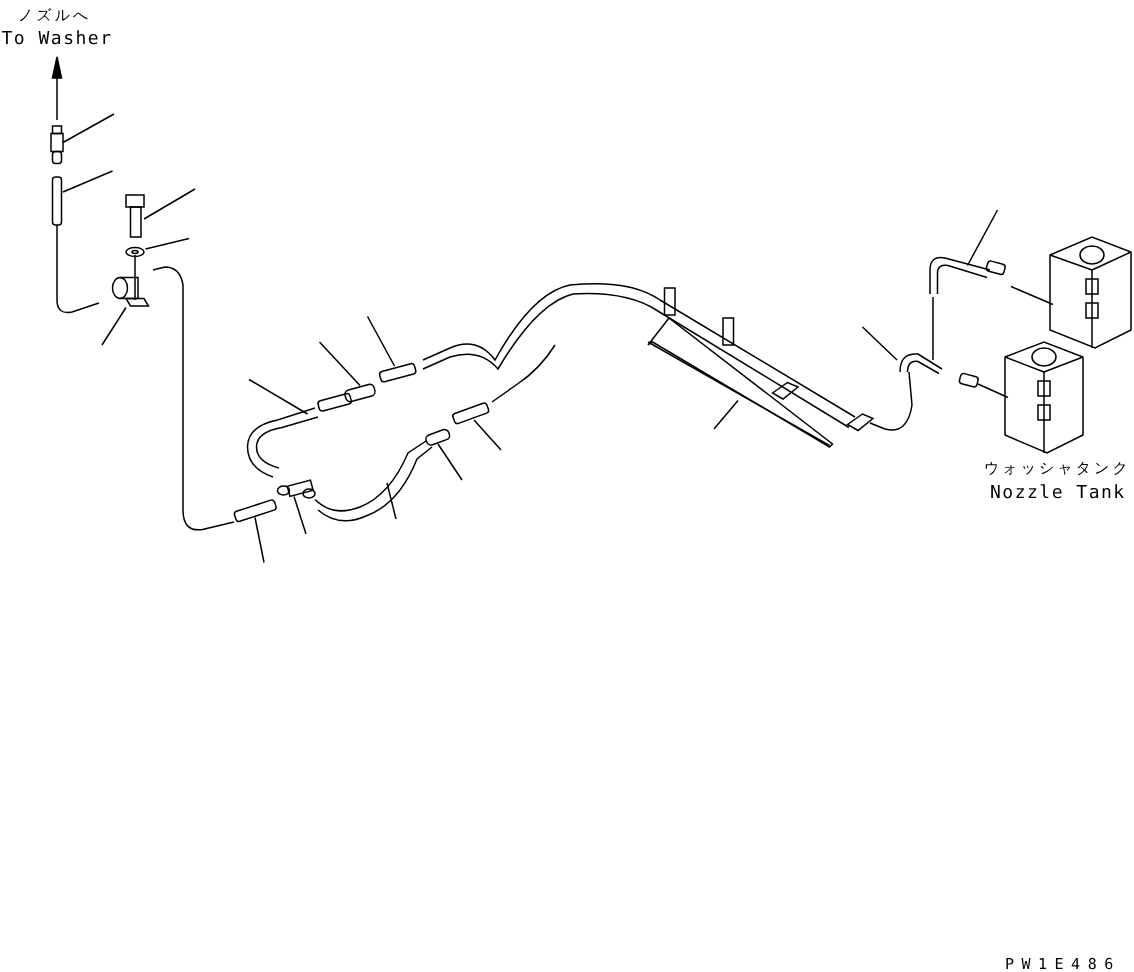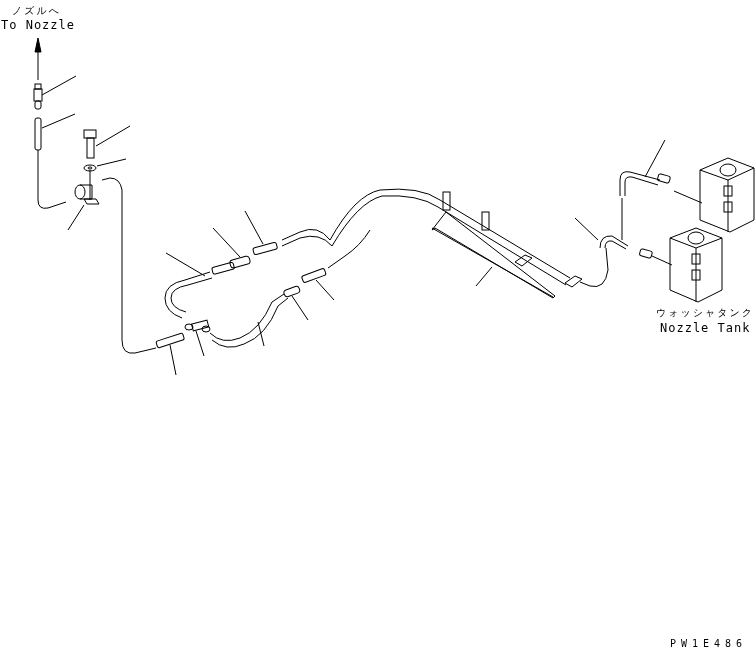--- a/index.html
+++ b/index.html
@@ -6,21 +6,21 @@
     body { width: 756px; height: 648px; position: relative; overflow: hidden; font-family: "DejaVu Sans Mono", monospace; }
     svg { position: absolute; left: 0; top: 0; }
     .lbl { position: absolute; color: #000; font-family: "DejaVu Sans Mono", monospace; font-size: 12px; line-height: 13px; letter-spacing: 1px; white-space: nowrap; }
     .jp { font-family: "DejaVu Sans", sans-serif; font-size: 10px; letter-spacing: 2px; }
     .code { font-size: 10px; letter-spacing: 5px; }
   </style>
 </head>
 <body>
 
 <div class="lbl jp" style="left:12px;top:4px;">ノズルへ</div>
-<div class="lbl" style="left:1px;top:19px;">To Nozzle</div>
+<div class="lbl" style="left:1px;top:19px;">To Washer</div>
 <div class="lbl jp" style="left:656px;top:306px;">ウォッシャタンク</div>
 <div class="lbl" style="left:660px;top:322px;">Nozzle Tank</div>
 <div class="lbl code" style="left:670px;top:637px;">PW1E486</div>
 
 <svg width="756" height="648" viewBox="0 0 756 648" fill="none" stroke="#000" stroke-width="1">
 
   <g>
     <line x1="38" y1="80" x2="38" y2="48"></line>
     <polygon points="35,52 38,38 41,52" fill="#000"></polygon>
   </g>

